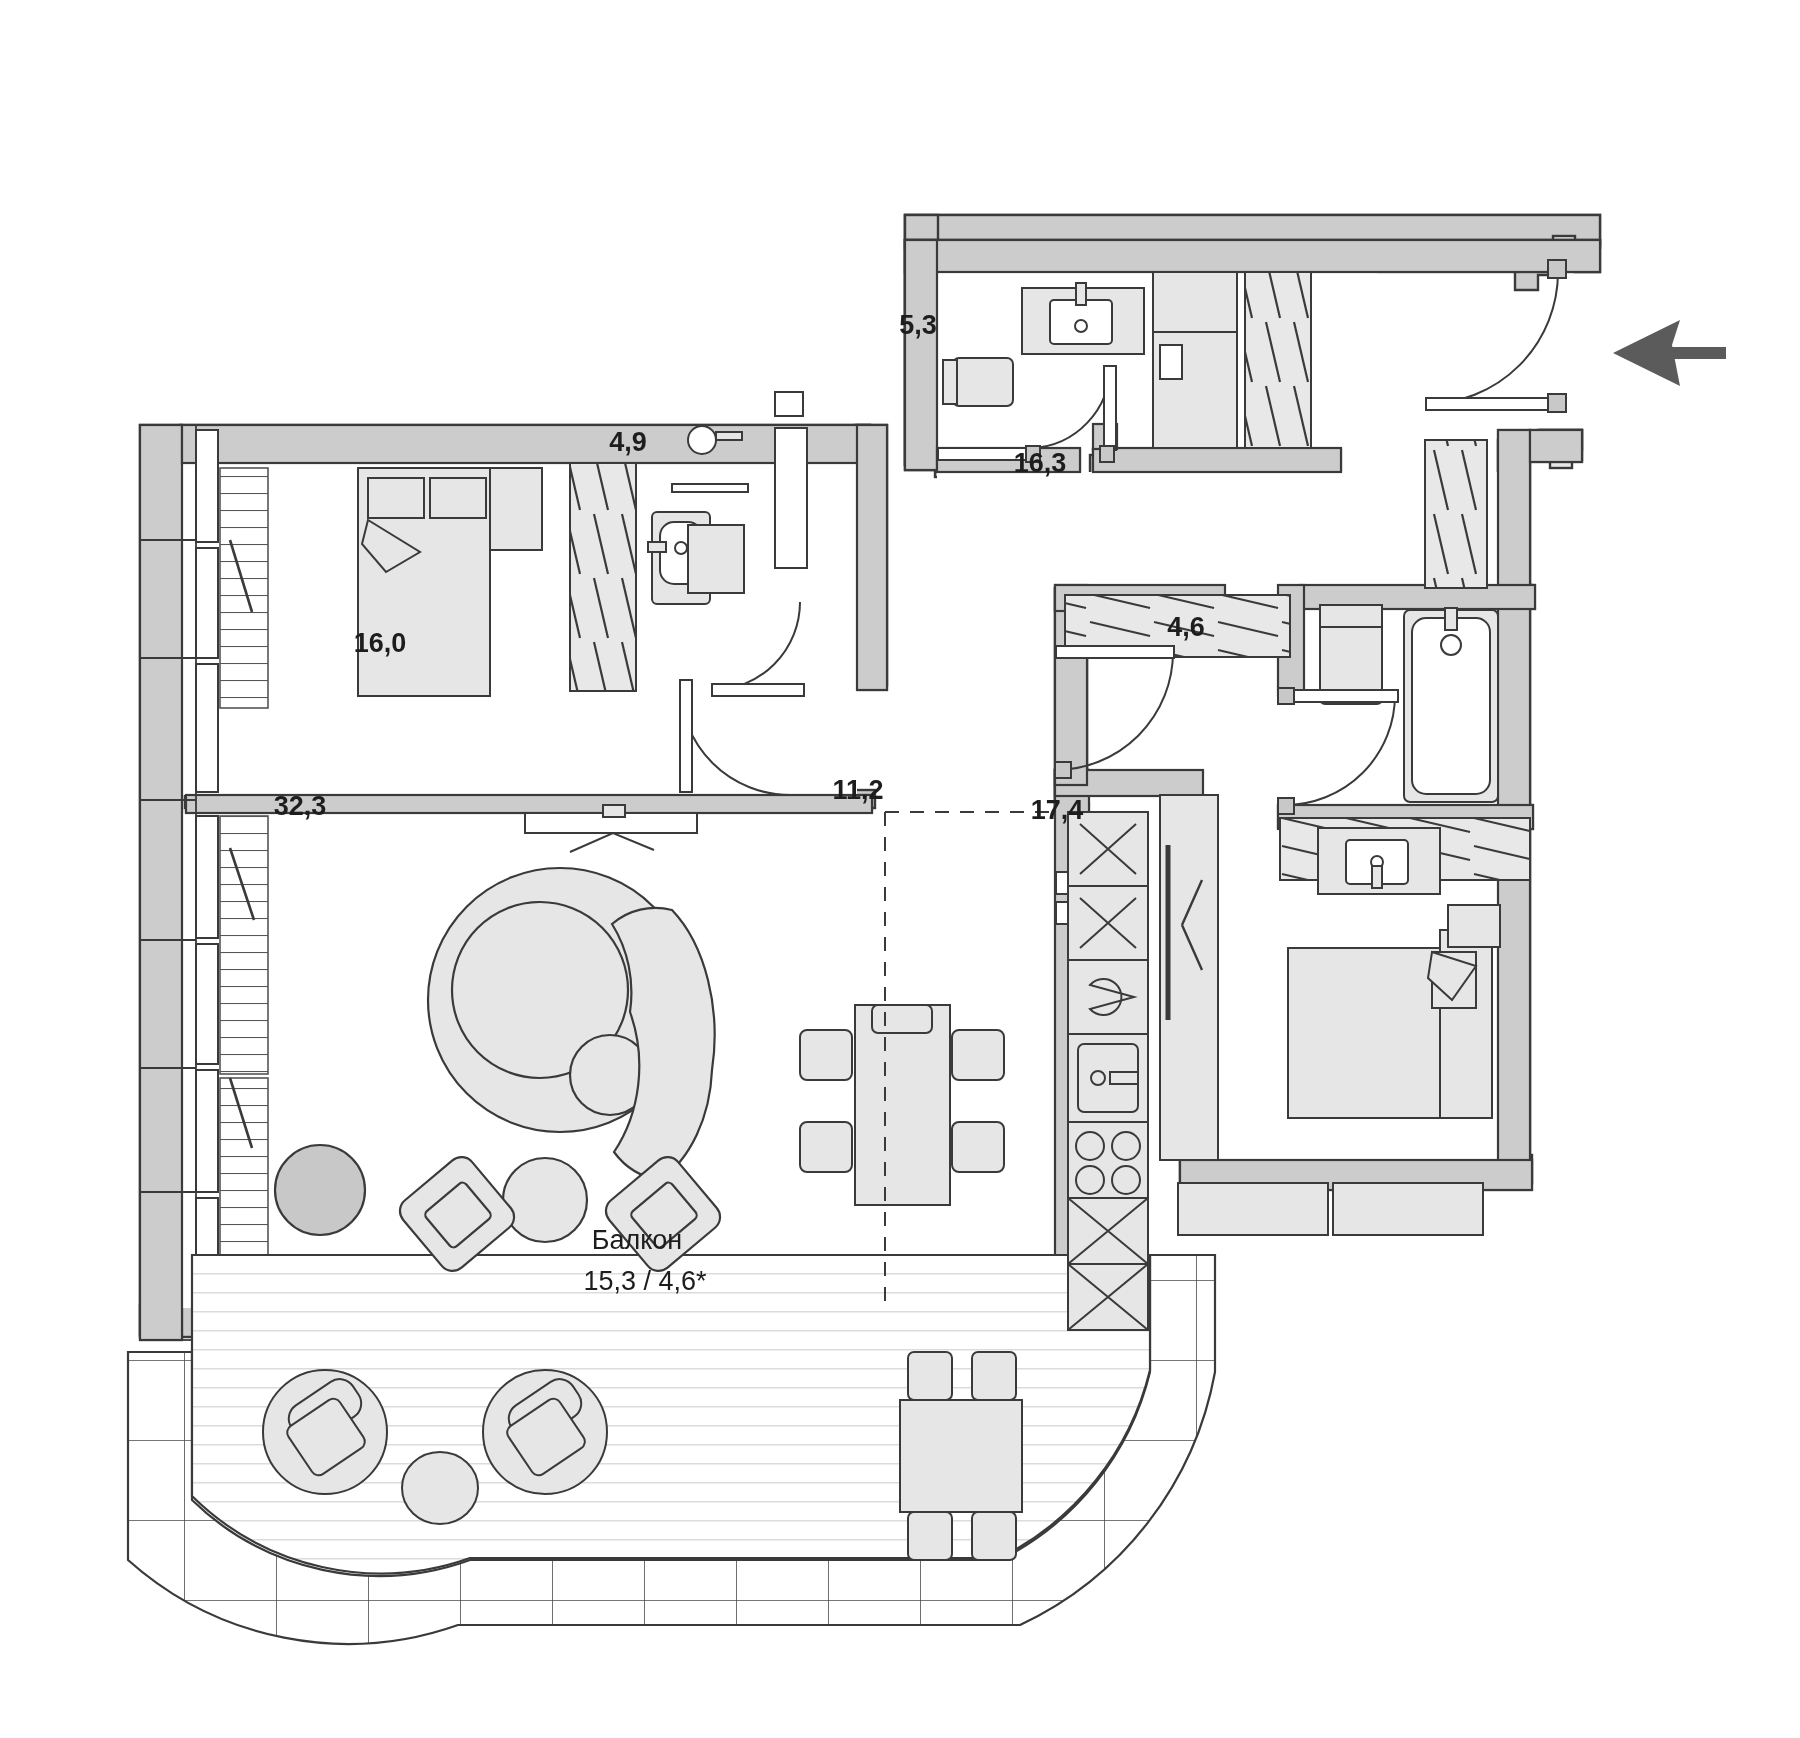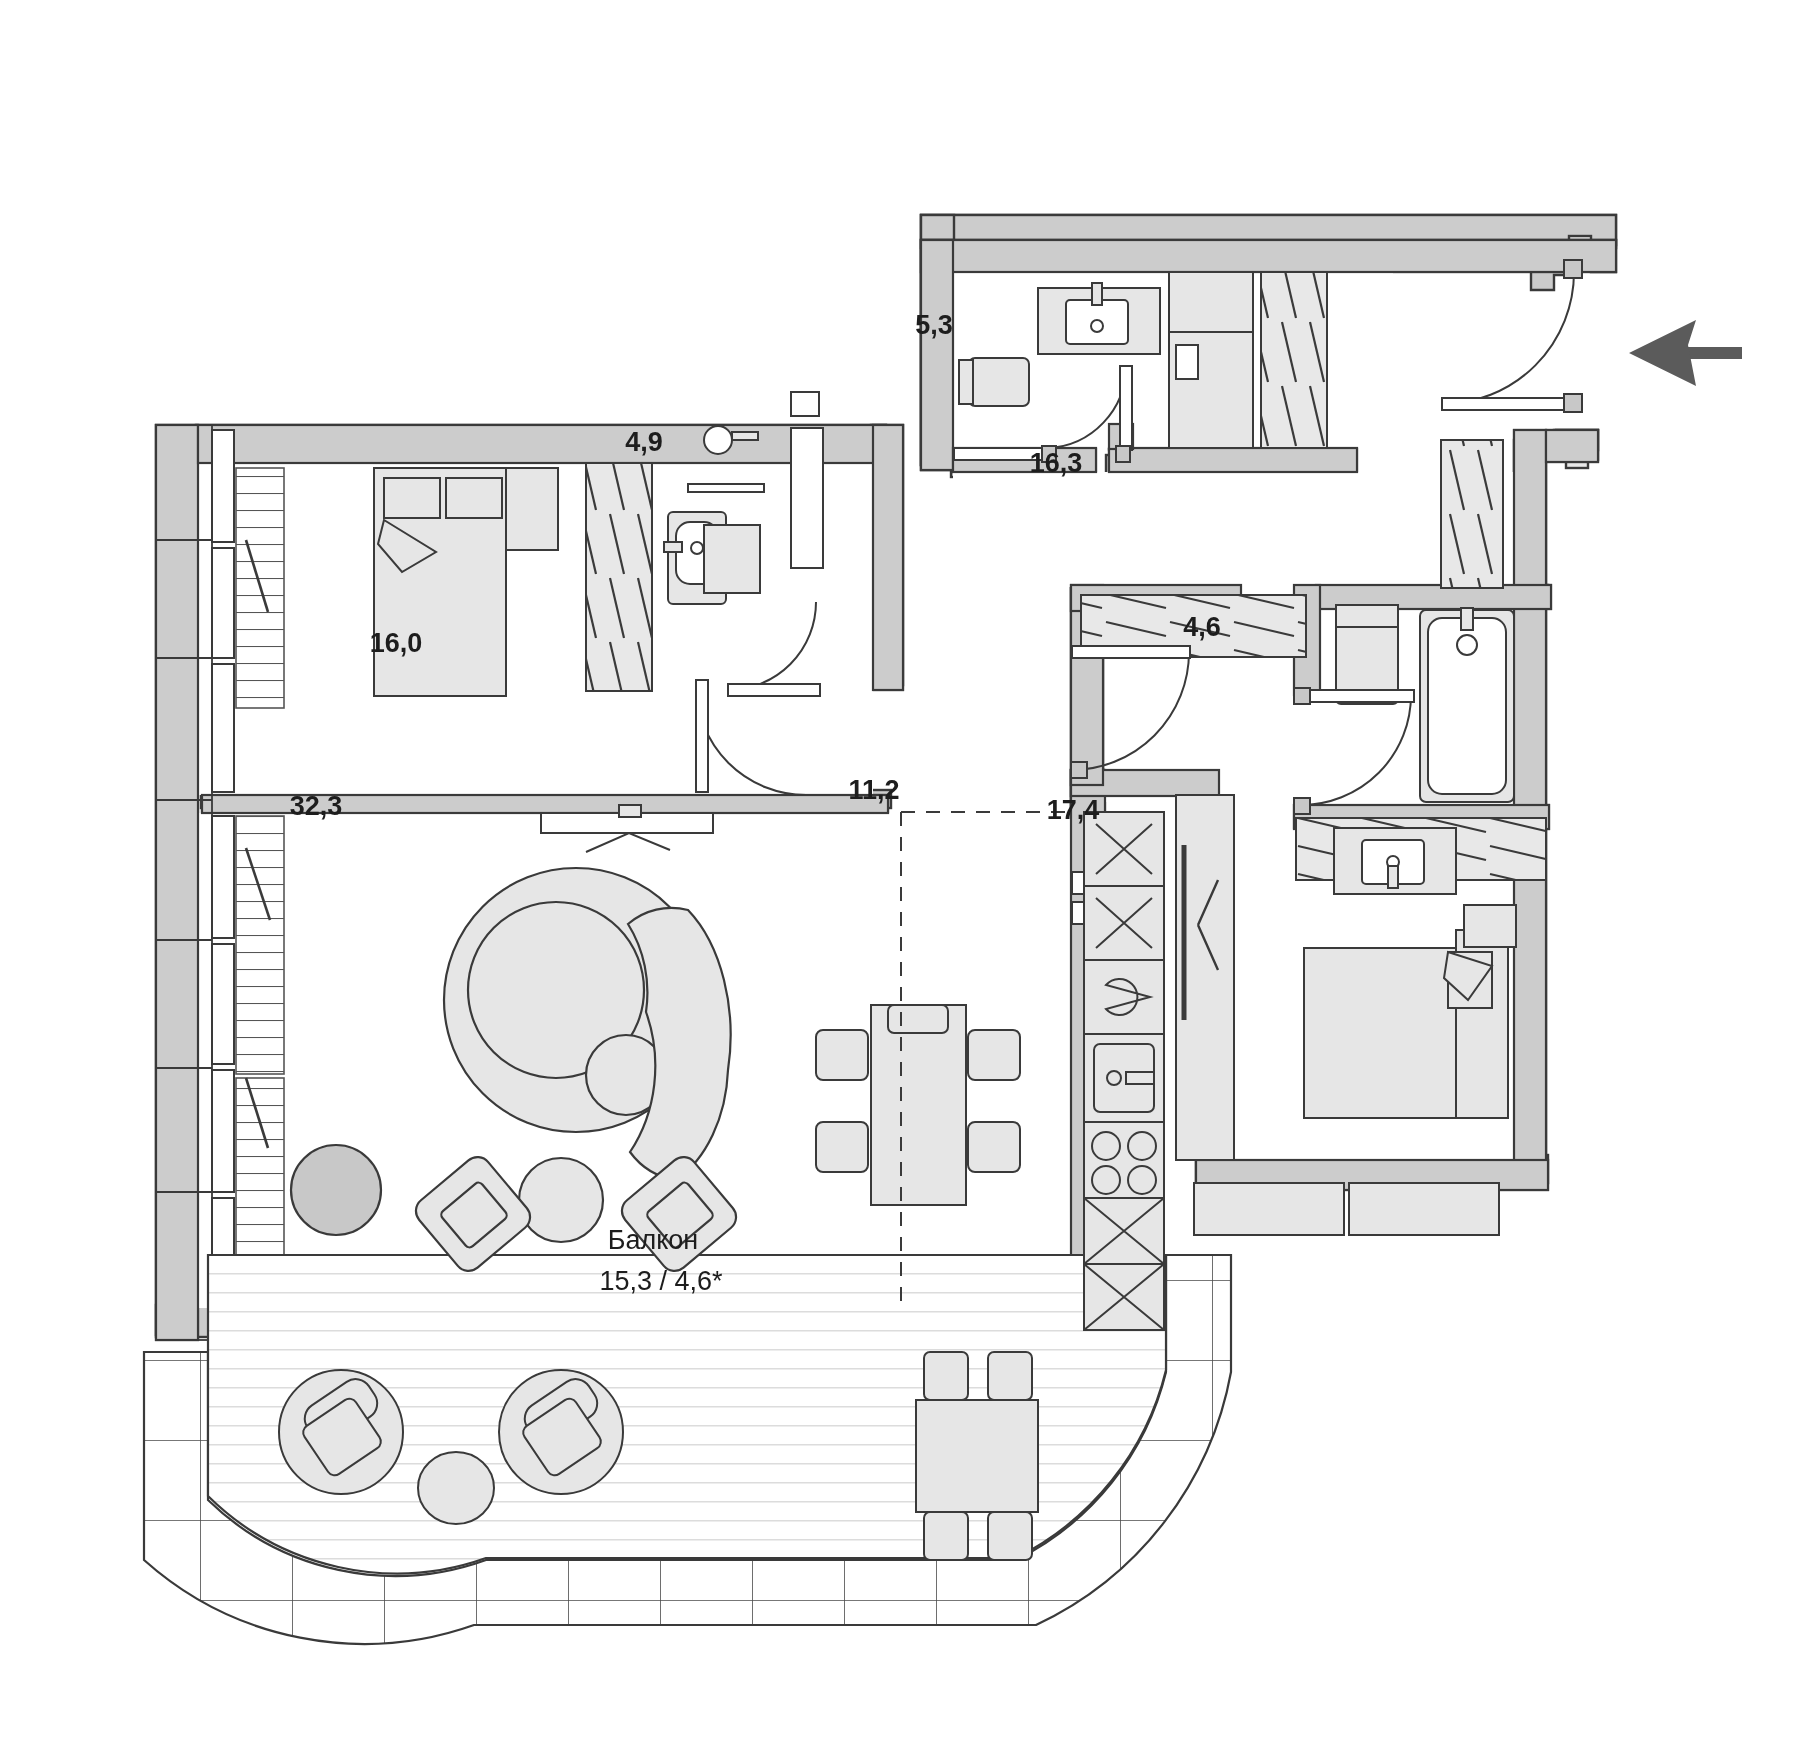--- a/index.html
+++ b/index.html
@@ -1,17 +1,17 @@
 <!DOCTYPE html>
 <html><head>
 <meta charset="utf-8">
 <style>
   html,body{margin:0;padding:0;background:#ffffff;}
   body{width:1800px;height:1738px;font-family:"Liberation Sans",sans-serif;overflow:hidden;}
-  #plan-root{position:relative;width:1636px;height:1738px;padding-left:16px;}
+  #plan-root{position:relative;width:1636px;height:1738px;}
   svg#floorplan{display:block;width:1800px;height:1738px;}
   .rm-label{font-family:"Liberation Sans",sans-serif;font-weight:700;font-size:27px;fill:#1d1d1d;text-anchor:middle;dominant-baseline:middle;}
   .bal-label{font-family:"Liberation Sans",sans-serif;font-weight:400;font-size:27px;fill:#1d1d1d;text-anchor:middle;dominant-baseline:middle;}
 </style>
 </head>
 <body>
 
 <div id="plan-root">
 <svg id="floorplan" viewBox="0 0 1800 1738" xmlns="http://www.w3.org/2000/svg">
 

